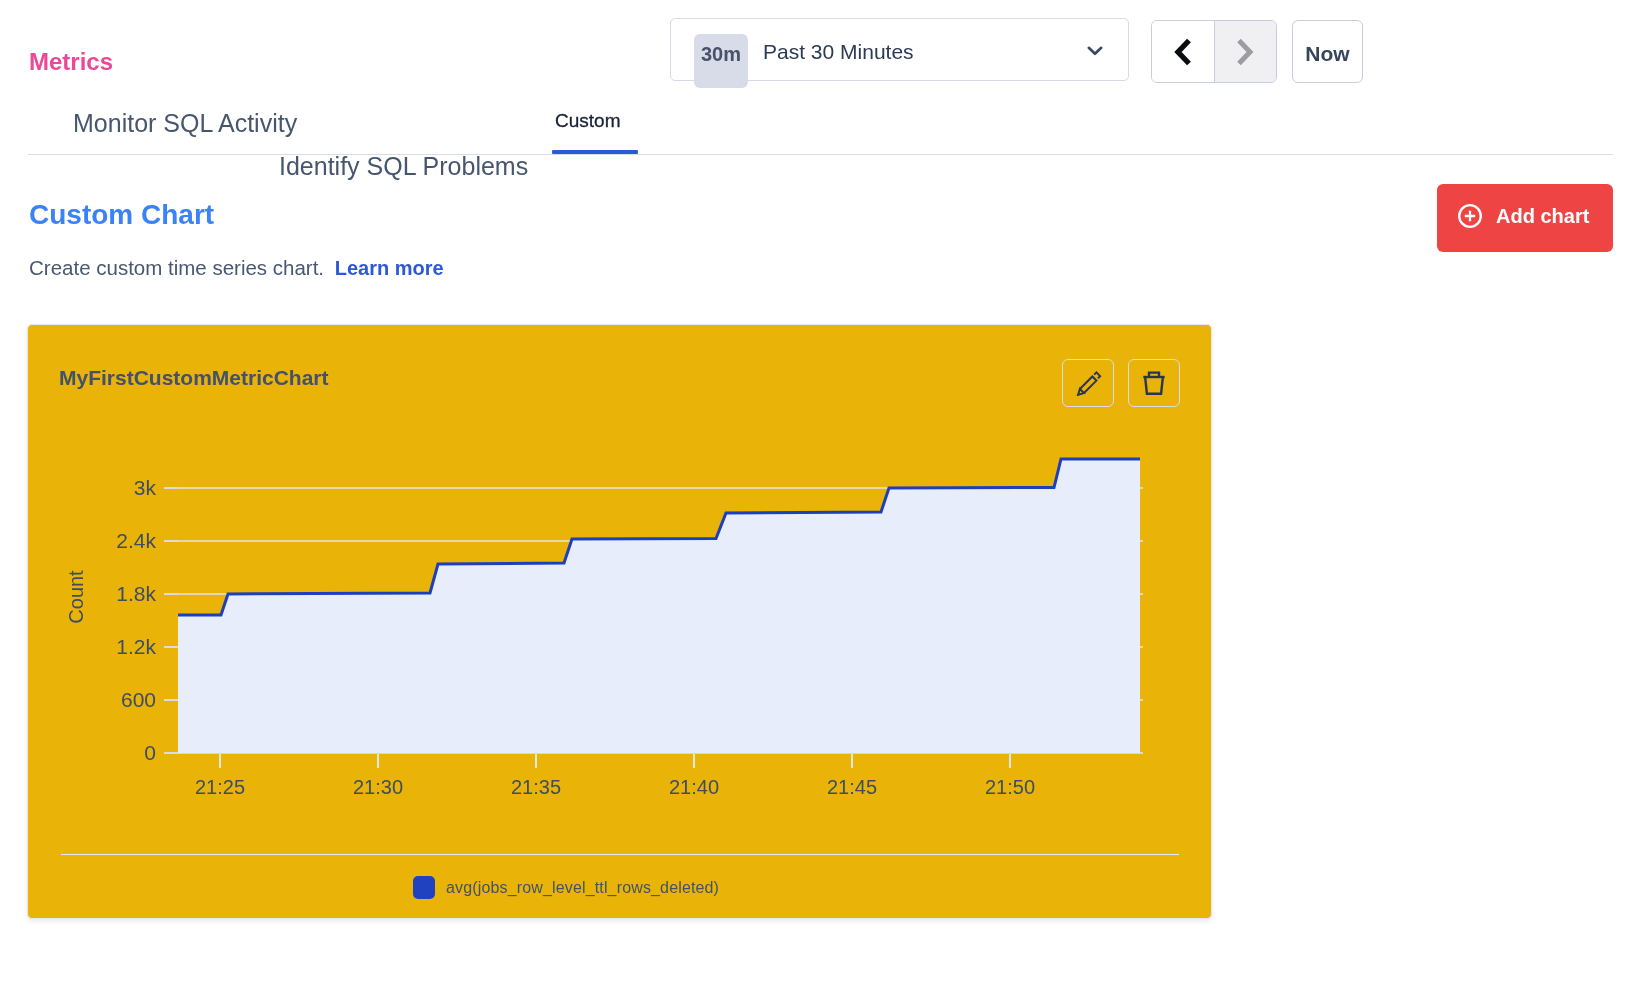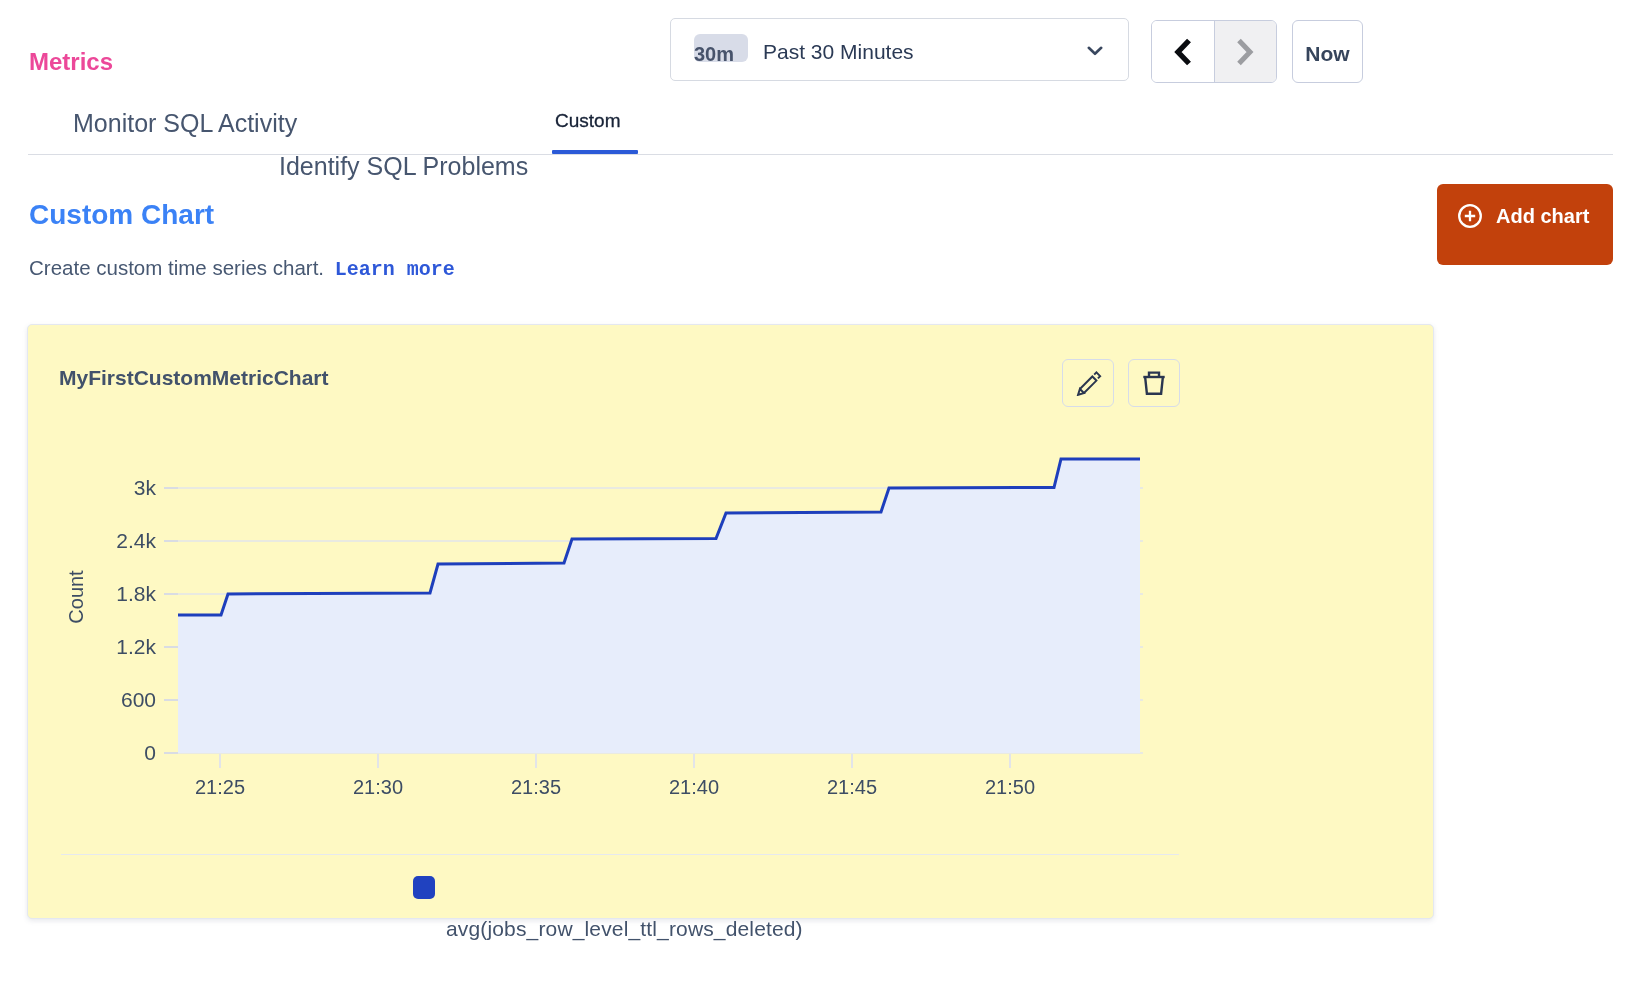--- a/index.html
+++ b/index.html
@@ -6,21 +6,21 @@
   html,body { background:#ffffff; }
   body { font-family:"Liberation Sans", sans-serif; width:1650px; height:982px; position:relative; overflow:hidden; }
   .abs { position:absolute; }
 </style>
 </head>
 <body>
 
 <div class="abs" style="left:29px; top:38px; font-size:24px; font-weight:bold; color:#ec4899; line-height:1;margin-top:12px;">Metrics</div>
 
 <div class="abs" style="left:670px; top:18px; width:459px; height:63px; border:1px solid #d6dae2; border-radius:5px; background:#fff;">
-  <div class="abs" style="left:23px; top:15px; width:54px; height:28px; background:#d8dce8; border-radius:6px; line-height:41px; font-size:20px; font-weight:bold; color:#47536b;">30m</div>
+  <div class="abs" style="left:23px; top:15px; width:54px; height:54px; background:#d8dce8; border-radius:6px; text-align:center; line-height:41px; font-size:20px; font-weight:bold; color:#47536b;">30m</div>
   <div class="abs" style="left:92px; top:22px; font-size:21px; font-weight:normal; color:#2b3a55; line-height:1;">Past 30 Minutes</div>
   <svg class="abs" style="left:416px; top:27px;" width="16" height="10" viewBox="0 0 16 10">
       <path d="M1.8 1.8 L8 7.8 L14.2 1.8" fill="none" stroke="#39475f" stroke-width="2.6" stroke-linecap="round" stroke-linejoin="round"></path>
     </svg>
 </div>
 
 <div class="abs" style="left:1151px; top:20px; width:126px; height:63px; border:1px solid #c7cdde; border-radius:6px; overflow:hidden; background:#fff;">
   <div class="abs" style="left:0; top:0; width:62px; height:61px; background:#fff;">
     <svg class="abs" style="left:21px; top:17px;" width="20" height="28" viewBox="0 0 20 28">
         <path d="M16 2.5 L5 14 L16 25.5" fill="none" stroke="#0a0c10" stroke-width="5.4" stroke-linejoin="miter"></path>
@@ -36,31 +36,31 @@
 
 <div class="abs" style="left:1292px; top:20px; width:71px; height:63px; border:1px solid #c7cdde; border-radius:6px; background:#fff; text-align:center; line-height:65px; font-size:21px; font-weight:bold; color:#36455c;">Now</div>
 
 <div class="abs" style="left:29px; top:111px; font-size:25px; color:#47566f; line-height:1;margin-left:44px;">Monitor SQL Activity</div>
 <div class="abs" style="left:279px; top:111px; font-size:25px; color:#47566f; line-height:1;margin-top:43px;">Identify SQL Problems</div>
 <div class="abs" style="left:555px; top:111px; font-size:19px; color:#182337; -webkit-text-stroke:0.3px #182337; line-height:1;">Custom</div>
 <div class="abs" style="left:28px; top:154px; width:1585px; height:1px; background:#dadde4;"></div>
 <div class="abs" style="left:552px; top:150px; width:86px; height:4px; background:#2b5ad7; border-radius:1px;"></div>
 
 <div class="abs" style="left:29px; top:201px; font-size:28px; font-weight:bold; color:#3b82f6; line-height:1;">Custom Chart</div>
-<div class="abs" style="left:29px; top:258px; font-size:20.5px; color:#475872; line-height:1; white-space:nowrap;">Create custom time series chart. <span style="font-weight:bold; color:#2e58d8; font-size:20px; padding-left:5px;font-family:Liberation Mono, monospace;">Learn more</span></div>
+<div class="abs" style="left:29px; top:258px; font-size:20.5px; color:#475872; line-height:1; white-space:nowrap;">Create custom time series chart. <span style="font-weight:bold; color:#2e58d8; font-size:20px; padding-left:5px;">Learn more</span></div>
 
-<div class="abs" style="left:1437px; top:184px; width:176px; height:81px; background:#c2410c; border-radius:6px;">
+<div class="abs" style="left:1437px; top:184px; width:176px; height:68px; background:#ef4444; border-radius:6px;">
   <svg class="abs" style="left:21px; top:20px;" width="24" height="24" viewBox="0 0 24 24">
     <circle cx="12" cy="12" r="10.8" fill="none" stroke="#ffffff" stroke-width="2.3"></circle>
     <path d="M12 6.8 V17.2 M6.8 12 H17.2" stroke="#ffffff" stroke-width="2.3"></path>
   </svg>
   <div class="abs" style="left:59px; top:22px; font-size:20px; font-weight:bold; color:#ffffff; line-height:1;">Add chart</div>
 </div>
 
-<div class="abs" style="left:27px; top:324px; width:1407px; height:595px; border:1px solid #e4e8f0; border-radius:5px; background:#fef9c3; box-shadow:0 2px 5px rgba(90,100,130,0.14);">
+<div class="abs" style="left:27px; top:324px; width:1185px; height:595px; border:1px solid #e4e8f0; border-radius:5px; background:#eab308; box-shadow:0 2px 5px rgba(90,100,130,0.14);">
   <div class="abs" style="left:31px; top:42px; font-size:21px; font-weight:bold; color:#42526b; line-height:1;">MyFirstCustomMetricChart</div>
 
   <div class="abs" style="left:1034px; top:34px; width:52px; height:48px; border:1px solid #d6dcea; border-radius:6px;">
     <svg class="abs" style="left:13px; top:10px;" width="26" height="26" viewBox="0 0 26 28">
       <path d="M1.2 26.8 L3.2 20.4 L7.6 24.8 Z" fill="none" stroke="#2a3650" stroke-width="2.1" stroke-linejoin="miter"></path>
       <path d="M3.2 20.4 L16.6 7.0 L21.0 11.4 L7.6 24.8" fill="none" stroke="#2a3650" stroke-width="2.1" stroke-linejoin="miter"></path>
       <path d="M18.6 5.0 L21.0 2.6 L25.0 6.6 L22.6 9.0" fill="none" stroke="#2a3650" stroke-width="2.1" stroke-linejoin="miter"></path>
     </svg>
   </div>
 
@@ -121,14 +121,14 @@
         <text x="824" y="469">21:45</text>
         <text x="982" y="469">21:50</text>
       </g>
       <text transform="translate(55 272) rotate(-90)" text-anchor="middle" font-size="20">Count</text>
     </g>
   </svg>
 
   <div class="abs" style="left:33px; top:529px; width:1118px; height:1px; background:#e6e9ef;"></div>
 
   <div class="abs" style="left:385px; top:551px; width:22px; height:23px; background:#2042c0; border-radius:5px;"></div>
-  <div class="abs" style="left:418px; top:555px; font-size:21px; letter-spacing:0.15px; color:#42526b; line-height:1;margin-top:38px;">avg(jobs_row_level_ttl_rows_deleted)</div>
+  <div class="abs" style="left:418px; top:555px; font-size:16px; letter-spacing:0.15px; color:#42526b; line-height:1;">avg(jobs_row_level_ttl_rows_deleted)</div>
 </div>
 
 </body></html>

